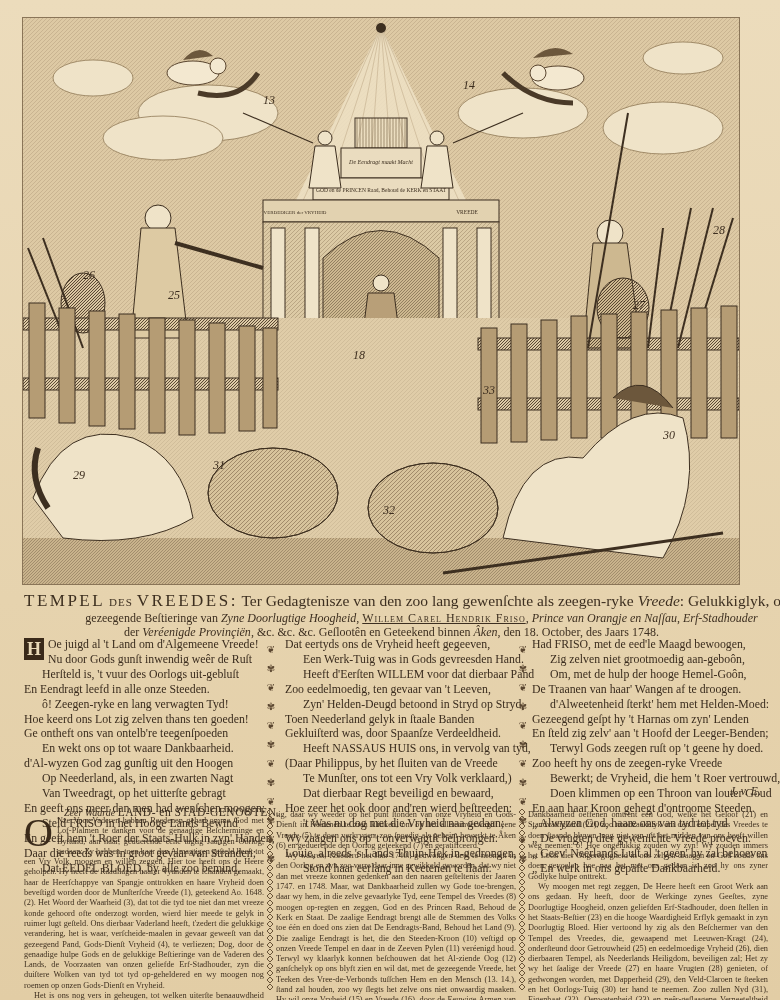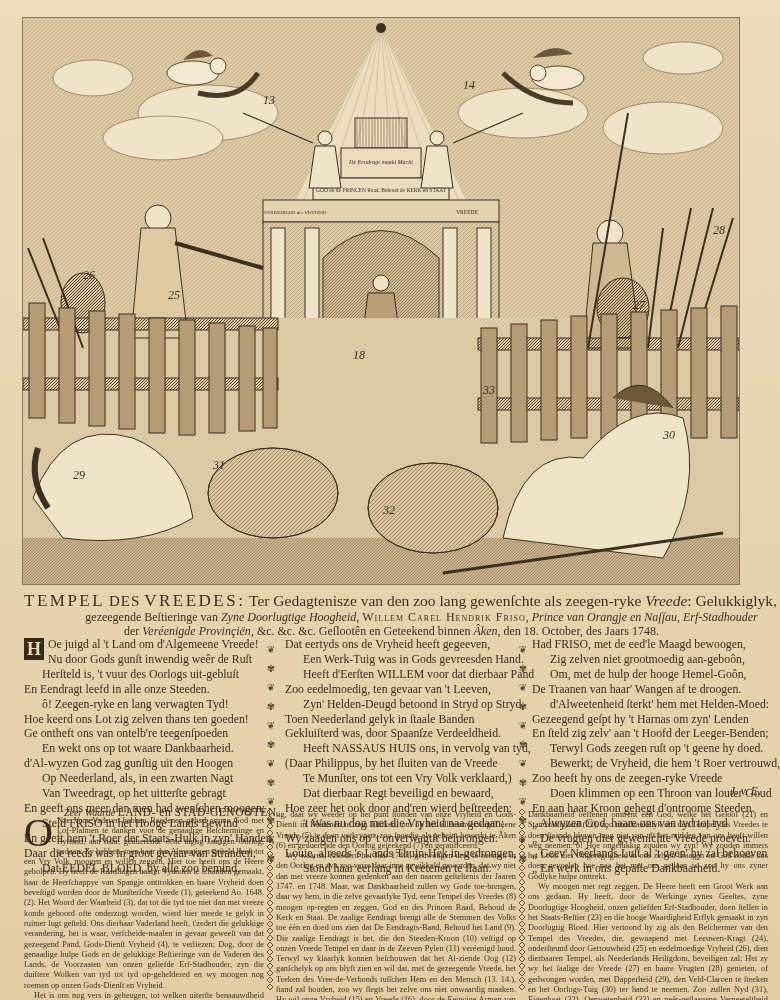--- a/index.html
+++ b/index.html
@@ -22,28 +22,28 @@
     overflow: hidden;
   }
   .plate svg { position: absolute; left: 0; top: 0; }
   .plate-num {
     position: absolute; font-size: 12px; color: #3e2f20; font-style: italic;
   }
   
   .title-block { position: absolute; left: 24px; top: 592px; width: 735px; }
   .title-line1 { font-size: 15.5px; line-height: 18px; white-space: nowrap; color: #3d2f20; }
   .title-line1 .caps { letter-spacing: 2.5px; font-size: 17px; }
-  .title-line1 .small-caps { font-size: 15px; letter-spacing: 1px; }
+  .title-line1 .small-caps { font-size: 11px; letter-spacing: 1px; }
   .title-line2, .title-line3 {
     font-size: 12px; line-height: 14px; text-align: center; white-space: nowrap; color: #3d2f20;
   }
   .title-line2 { padding-left: 60px; }
   .title-line3 { padding-left: 0; }
   .it { font-style: italic; }
-  .sc { font-variant: small-caps; letter-spacing: 1px; }
+  .sc { font-variant: small-caps; letter-spacing: 1px; text-decoration: underline; }
 
   .poem { position: absolute; top: 637px; font-size: 11.8px; line-height: 14.9px; color: #3a2c1e; }
   .poem .line { white-space: nowrap; }
   .poem .indent { padding-left: 18px; }
   .poem1 { left: 24px; width: 240px; }
   .poem2 { left: 285px; width: 235px; }
   .poem3 { left: 532px; width: 235px; }
   .dropcap {
     float: left; width: 20px; height: 22px; margin: 1px 4px 0 0;
     background: #3a2a1a; color: #e9d9b8; font-size: 18px; line-height: 22px; text-align: center;
@@ -330,22 +330,22 @@
 
   <div class="poem poem3">
     <div class="line">Had FRISO, met de eed'le Maagd bewoogen,</div>
     <div class="line indent">Zig zelven niet grootmoedig aan-geboôn,</div>
     <div class="line indent">Om, met de hulp der hooge Hemel-Goôn,</div>
     <div class="line">De Traanen van haar' Wangen af te droogen.</div>
     <div class="line indent">d'Alweetenheid ſterkt' hem met Helden-Moed:</div>
     <div class="line">Gezeegend geſpt hy 't Harnas om zyn' Lenden</div>
     <div class="line">En ſteld zig zelv' aan 't Hoofd der Leeger-Benden;</div>
     <div class="line indent">Terwyl Gods zeegen ruſt op 't geene hy doed.</div>
+    <div class="line">Zoo heeft hy ons de zeegen-ryke Vreede</div>
     <div class="line indent">Bewerkt; de Vryheid, die hem 't Roer vertrouwd,</div>
-    <div class="line">Zoo heeft hy ons de zeegen-ryke Vreede</div>
     <div class="line indent">Doen klimmen op een Throon van louter Goud</div>
     <div class="line">En aan haar Kroon gehegt d'ontroome Steeden.</div>
     <div class="line">„ Alwyzen God, haare ons van tyd tot tyd</div>
     <div class="line">„ De vrugten dier gewenſchte Vreede proeven.</div>
     <div class="line">„ Geev' Neêrlands Luſt al 't geen' hy zal behoeven</div>
     <div class="line">„ En werk in ons gepaſte Dankbaarheid.</div>
   </div>
 
   <div class="signature">J. v. E.</div>
 

